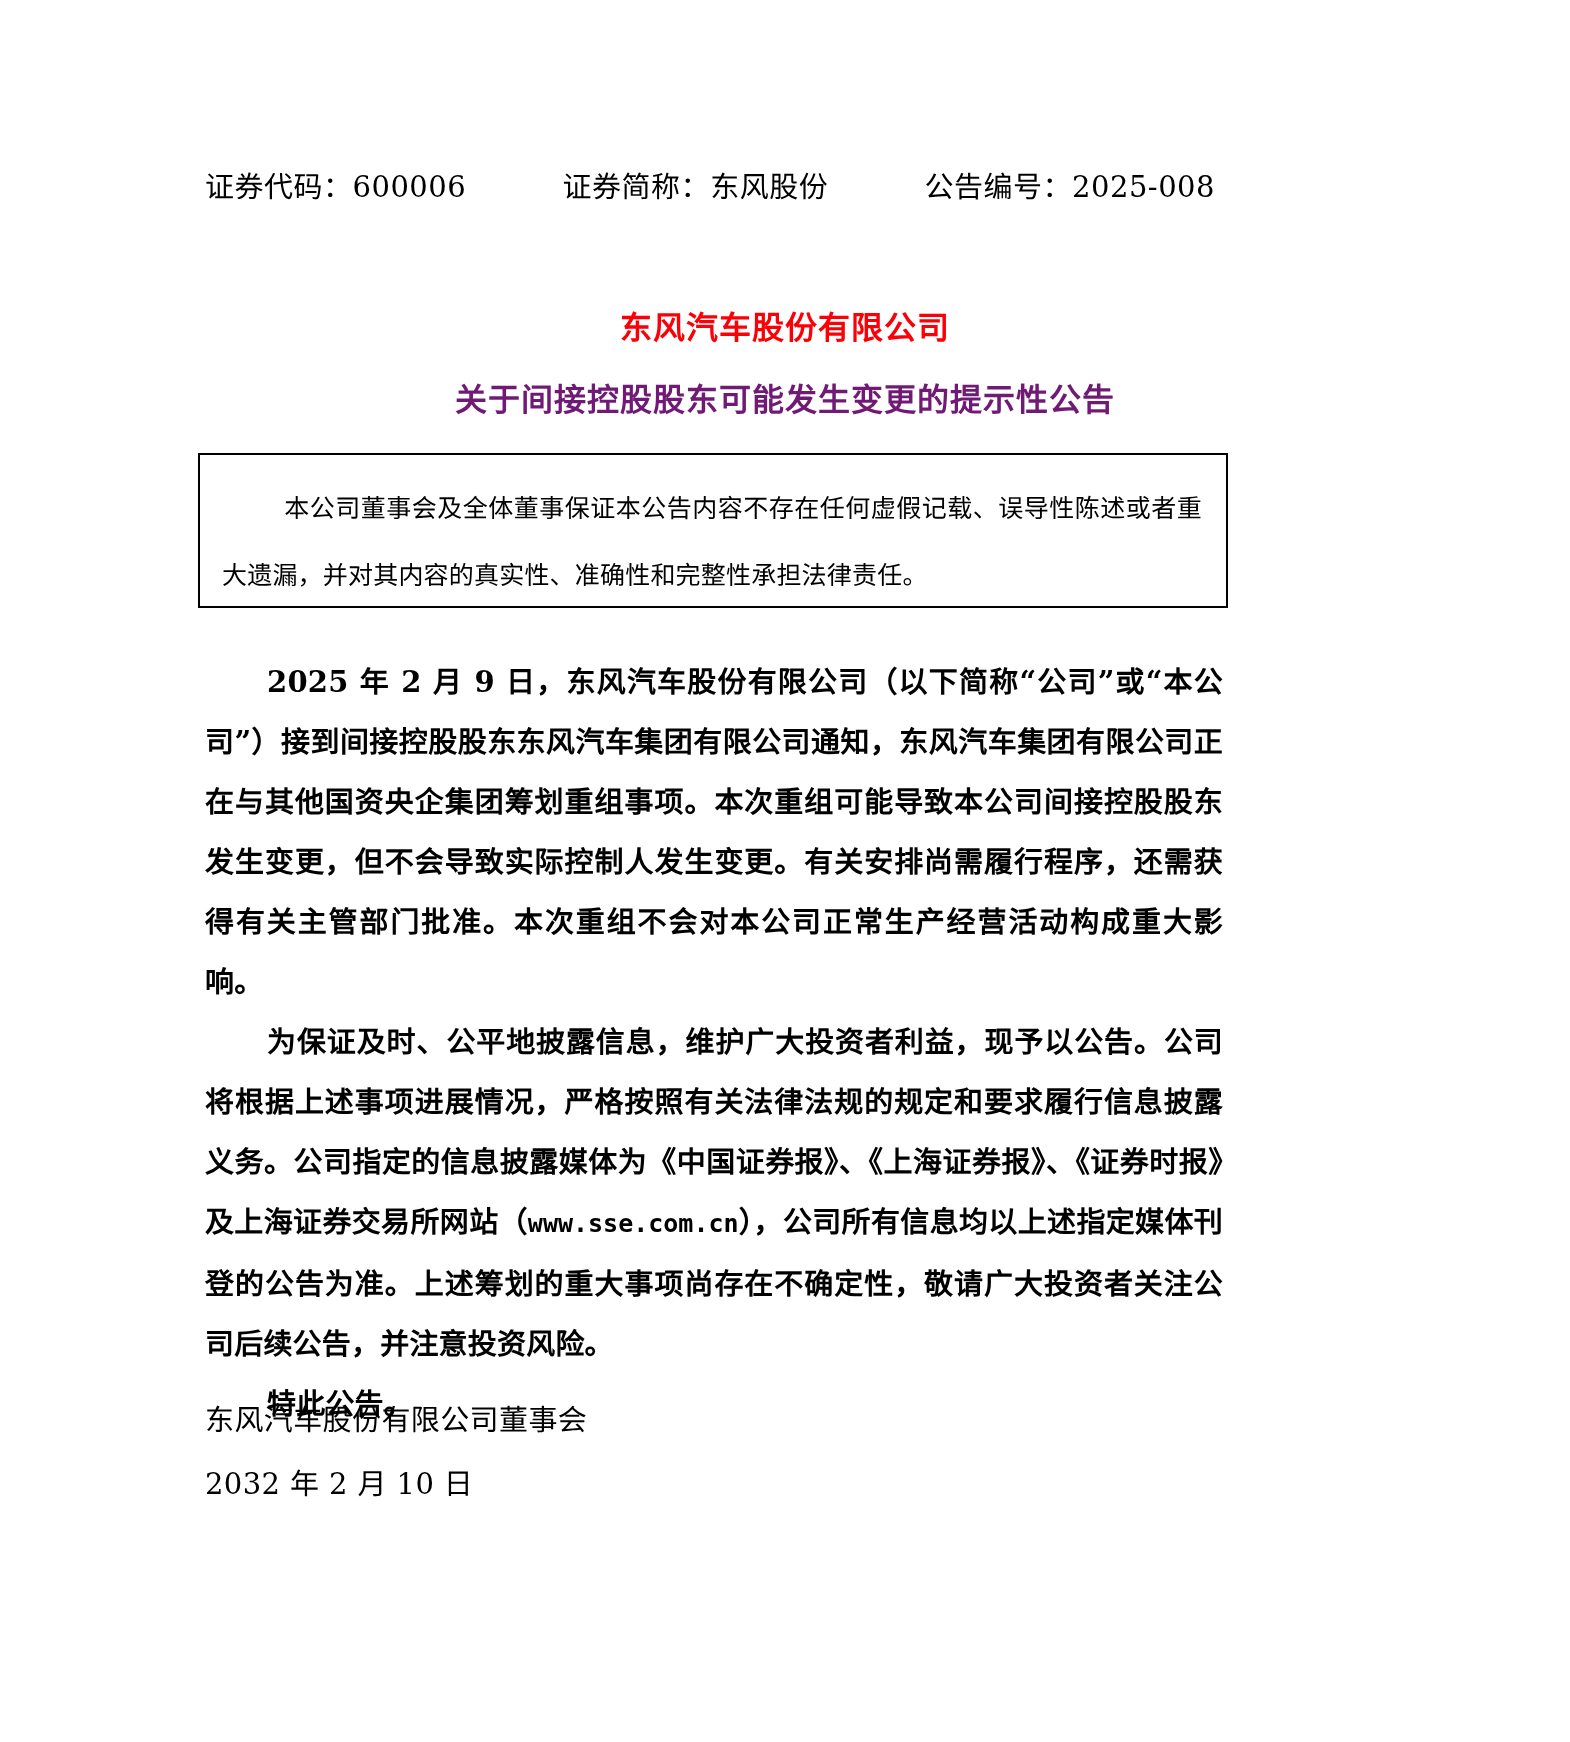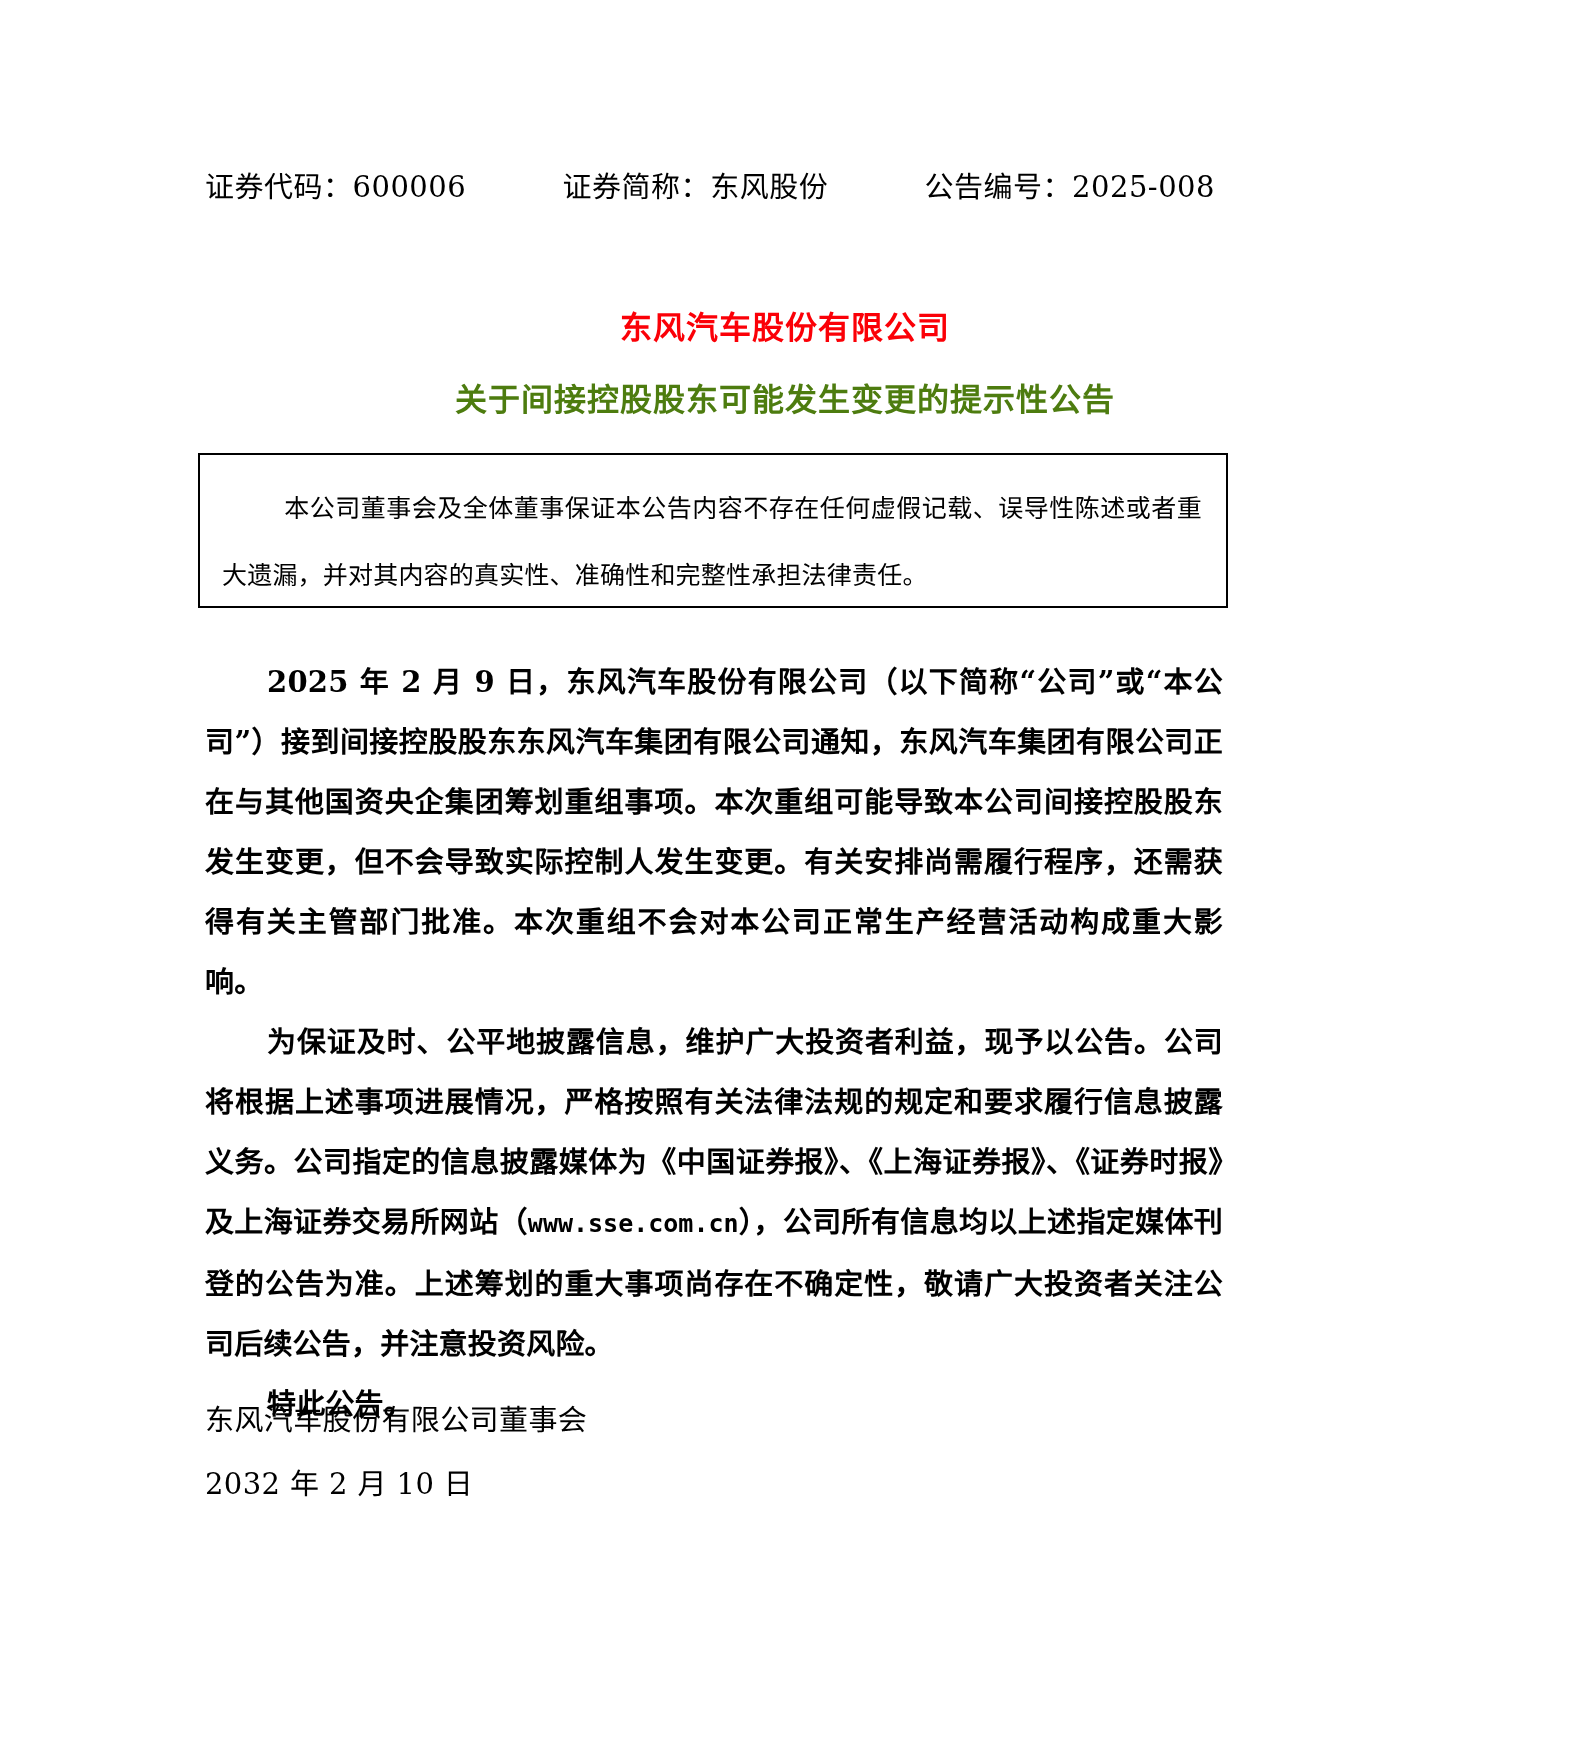--- a/index.html
+++ b/index.html
@@ -127,21 +127,21 @@
 <div class="page">
 
   <div class="doc-header">
     <span class="hdr-cell"><span class="hdr-label">证券代码：</span><span class="hdr-value">600006</span></span>
     <span class="hdr-cell"><span class="hdr-label">证券简称：</span><span class="hdr-value">东风股份</span></span>
     <span class="hdr-cell"><span class="hdr-label">公告编号：</span><span class="hdr-value">2025-008</span></span>
   </div>
 
   <div class="title-block">
     <div class="title-line" style="color: rgb(251, 0, 7);">东风汽车股份有限公司</div>
-    <div class="title-line" style="color: #4d7c0f;">关于间接控股股东可能发生变更的提示性公告</div>
+    <div class="title-line" style="color: #701a75;">关于间接控股股东可能发生变更的提示性公告</div>
   </div>
 
   <div class="disclaimer-box">
     <div class="disclaimer-text"><span class="indent2"></span><span>本公司董事会及全体董事保证本公告内容不存在任何虚假记载、误导性陈述或者重大遗漏，并对其内容的真实性、准确性和完整性承担法律责任。</span></div>
   </div>
 
   <div class="body-block">
     <p class="para">2025 年 2 月 9 日，东风汽车股份有限公司（以下简称“公司”或“本公司”）接到间接控股股东东风汽车集团有限公司通知，东风汽车集团有限公司正在与其他国资央企集团筹划重组事项。本次重组可能导致本公司间接控股股东发生变更，但不会导致实际控制人发生变更。有关安排尚需履行程序，还需获得有关主管部门批准。本次重组不会对本公司正常生产经营活动构成重大影响。</p>
     <p class="para">为保证及时、公平地披露信息，维护广大投资者利益，现予以公告。公司将根据上述事项进展情况，严格按照有关法律法规的规定和要求履行信息披露义务。公司指定的信息披露媒体为《中国证券报》、《上海证券报》、《证券时报》及上海证券交易所网站（<span class="url">www.sse.com.cn</span>），公司所有信息均以上述指定媒体刊登的公告为准。上述筹划的重大事项尚存在不确定性，敬请广大投资者关注公司后续公告，并注意投资风险。</p>
     <p class="para">特此公告。</p>

